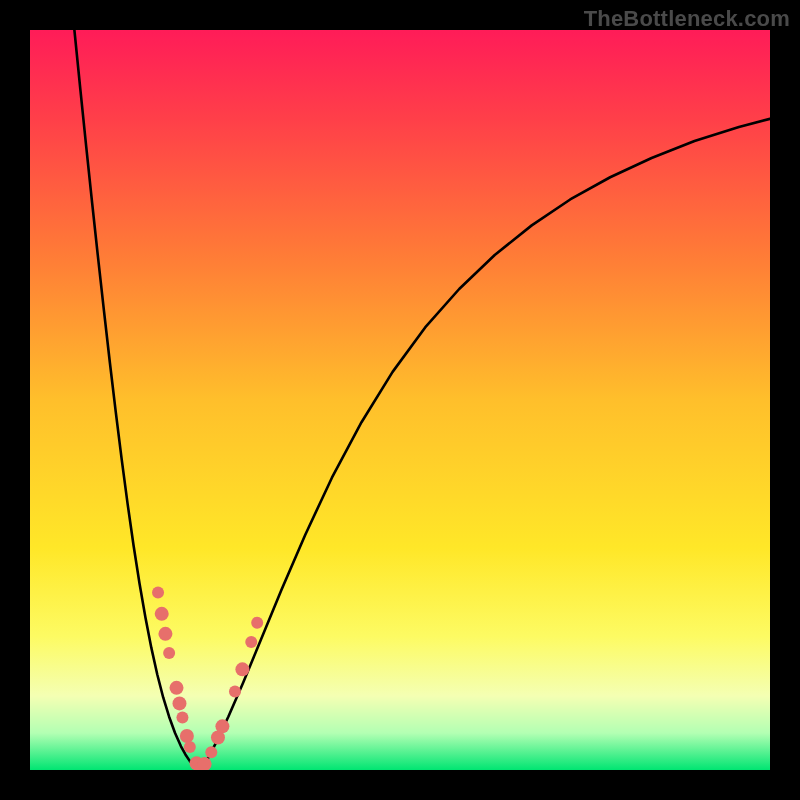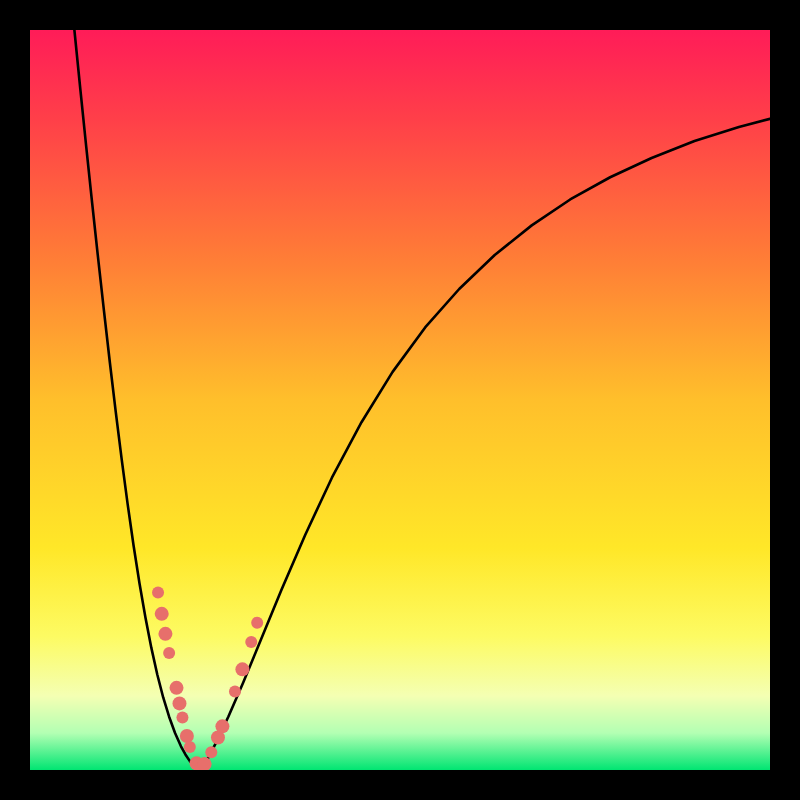--- a/index.html
+++ b/index.html
@@ -75,13 +75,14 @@
           <circle cx="181.30" cy="722.24" r="6" fill="#e76f6b"></circle>
           <circle cx="187.96" cy="707.44" r="7" fill="#e76f6b"></circle>
           <circle cx="192.40" cy="696.34" r="7" fill="#e76f6b"></circle>
           <circle cx="204.98" cy="661.56" r="6" fill="#e76f6b"></circle>
           <circle cx="212.38" cy="639.36" r="7" fill="#e76f6b"></circle>
           <circle cx="221.26" cy="611.98" r="6" fill="#e76f6b"></circle>
           <circle cx="227.18" cy="592.74" r="6" fill="#e76f6b"></circle>
         </g>
     </svg>
   </div>
+  <div class="watermark">TheBottleneck.com</div>
 </div>
 
 </body></html>

